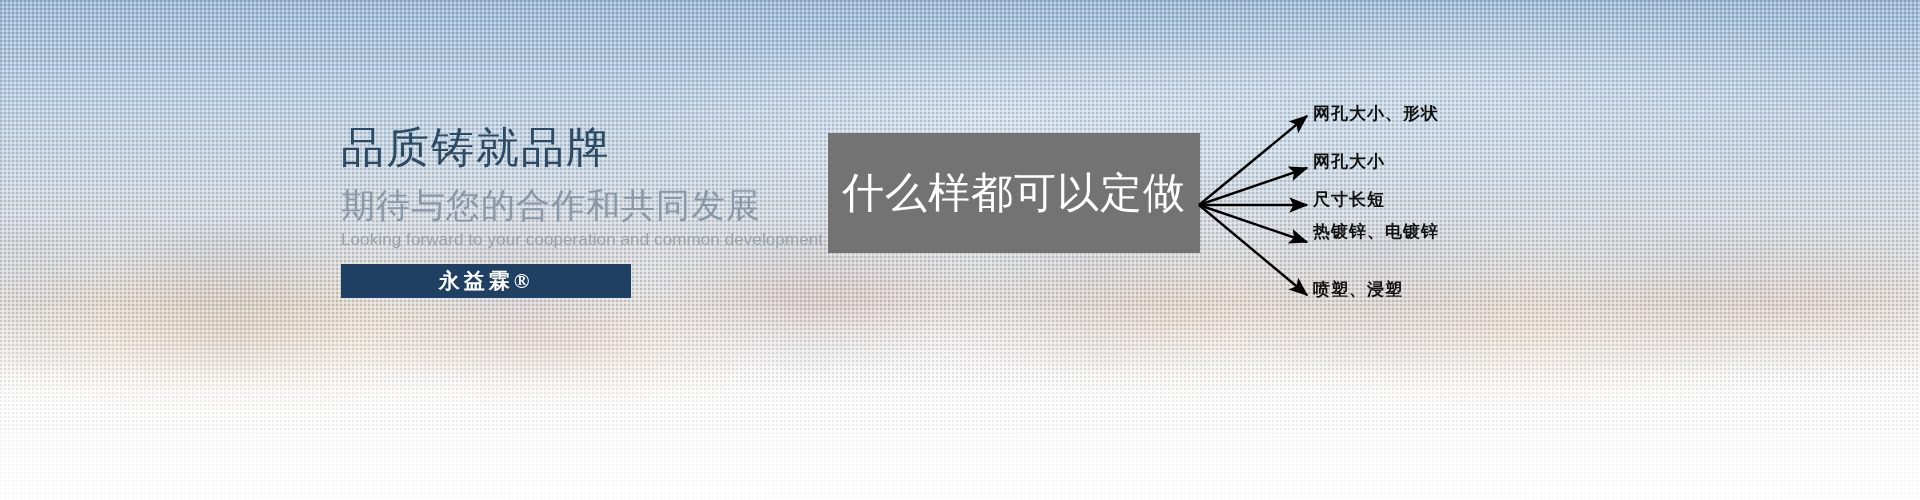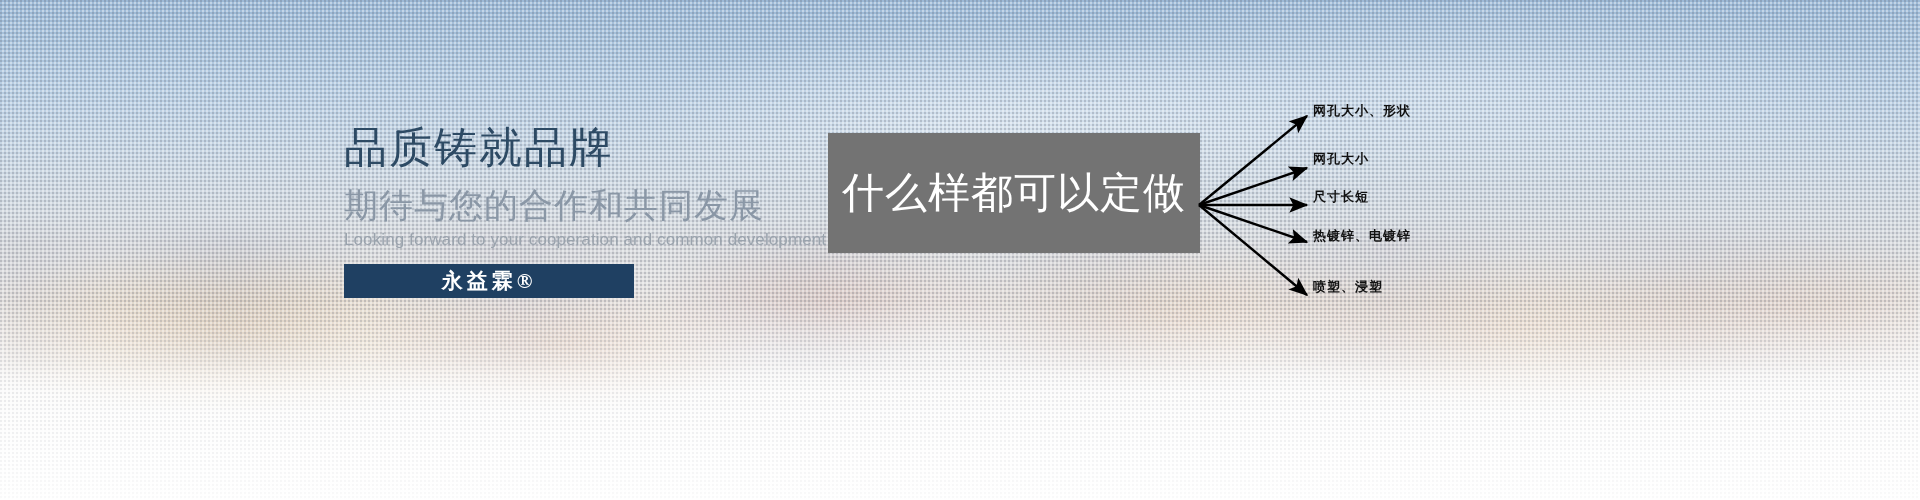--- a/index.html
+++ b/index.html
@@ -99,23 +99,24 @@
   .bg-fade {
     position: absolute;
     left: 0; right: 0; bottom: 0;
     height: 200px;
     background: linear-gradient(180deg, rgba(255,255,255,0) 0%, rgba(255,255,255,0.55) 45%, rgba(255,255,255,0.88) 100%);
   }
 
   
   .slogan {
     position: absolute;
-    left: 344px;
+    left: 333px;
     top: 124px;
     width: 472px;
+    padding-left: 8px;
   }
   .slogan-main {
     font-size: 43px;
     line-height: 1.08;
     color: #2d4a64;
     letter-spacing: 2px;
     font-weight: 400;
     white-space: nowrap;
   }
   .slogan-sub {
@@ -188,21 +189,21 @@
     position: absolute;
     left: 1313px;
     top: 80px;
     width: 300px;
     height: 250px;
   }
   .fan-label {
     position: absolute;
     left: 0;
     color: #111111;
-    font-size: 13px;
+    font-size: 17px;
     letter-spacing: 1px;
     font-weight: 700;
     white-space: nowrap;
     font-family: "Liberation Serif", "DejaVu Serif", serif;
   }
 </style>
 </head>
 <body>
 
 <div id="banner">
@@ -241,17 +242,17 @@
         <line x1="4" y1="125" x2="112" y2="162"></line>
         <line x1="4" y1="125" x2="112" y2="215"></line>
       </g>
     </svg>
   </div>
 
   <div class="labels">
     <div class="fan-label" style="top:22px">网孔大小、形状</div>
     <div class="fan-label" style="top:70px">网孔大小</div>
     <div class="fan-label" style="top:108px">尺寸长短</div>
-    <div class="fan-label" style="top:147px">热镀锌、电镀锌</div>
+    <div class="fan-label" style="top:140px">热镀锌、电镀锌</div>
     <div class="fan-label" style="top:198px">喷塑、浸塑</div>
   </div>
 
 </div>
 
 </body></html>

